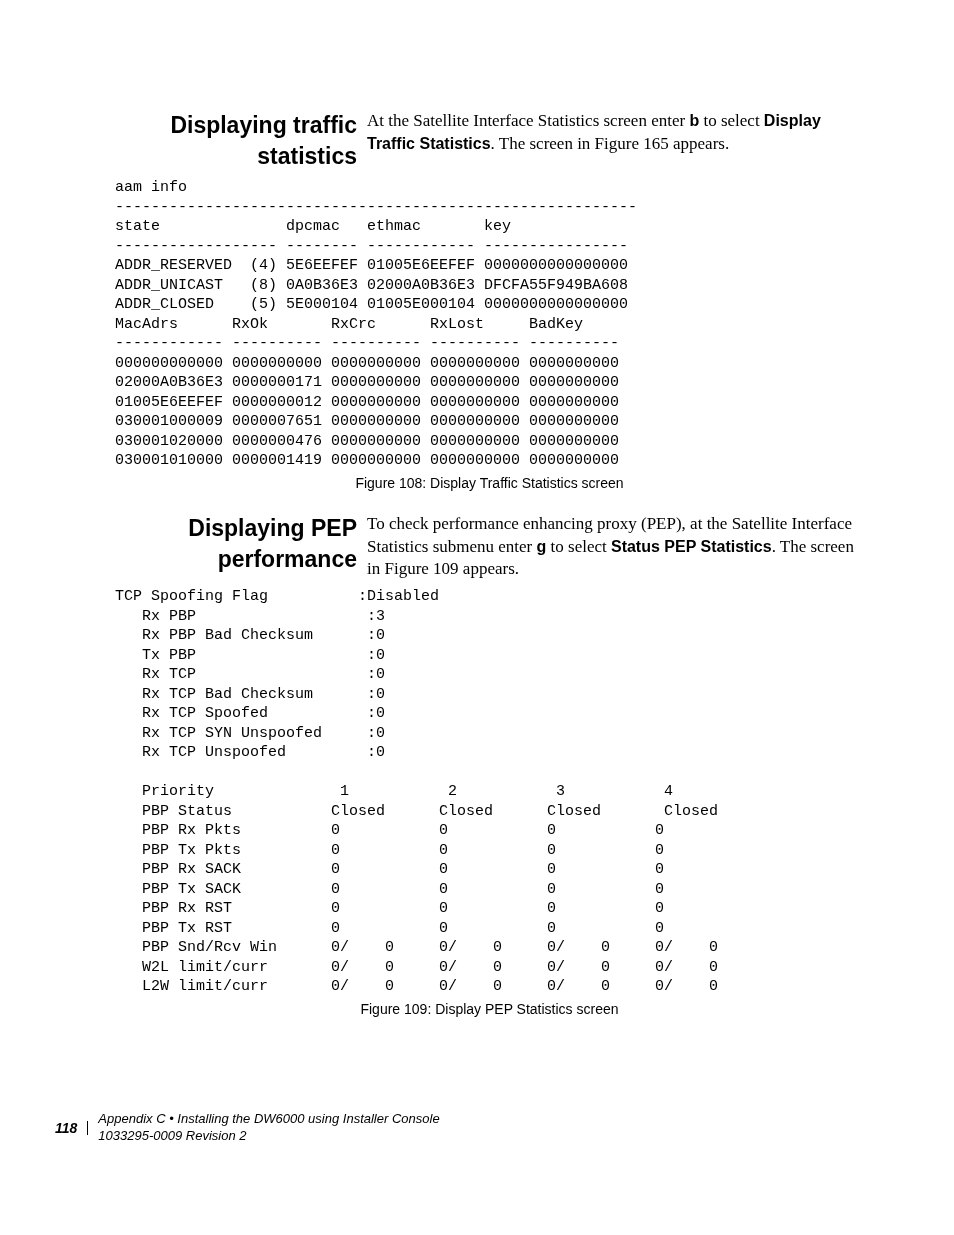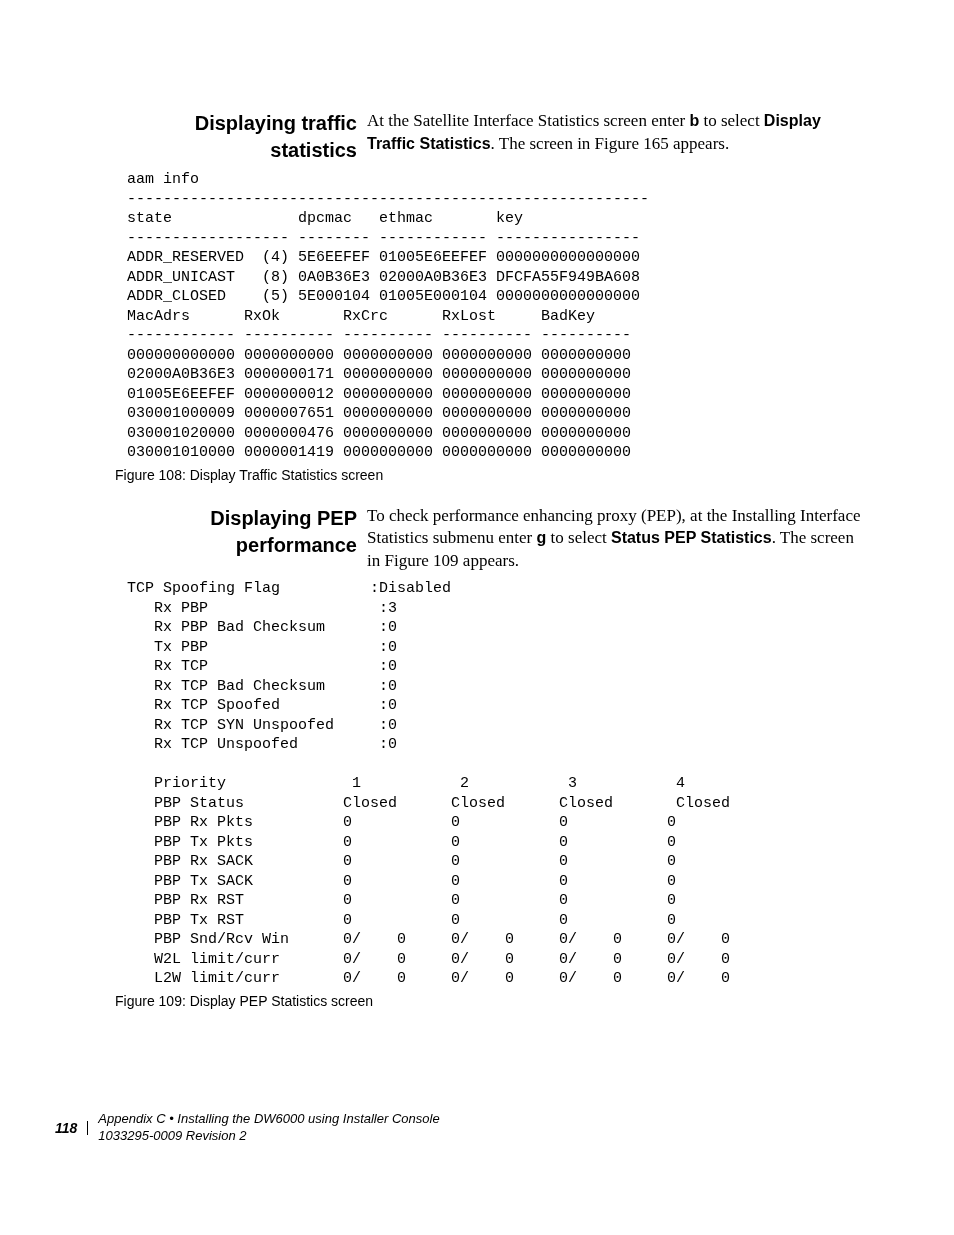--- a/index.html
+++ b/index.html
@@ -20,42 +20,42 @@
     height: 100%;
   }
   .section-head {
     display: flex;
     align-items: flex-start;
     margin-bottom: 6px;
   }
   .head-label {
     font-family: Arial, Helvetica, sans-serif;
     font-weight: bold;
-    font-size: 20px;
+    font-size: 23px;
     flex: 0 0 242px;
     text-align: right;
     padding-right: 0;
     line-height: 1.35;
   }
   .head-body {
     flex: 1 1 auto;
     font-size: 17px;
     line-height: 1.35;
     padding-left: 10px;
   }
   .head-body .bold { font-weight: bold; font-family: Arial, Helvetica, sans-serif; font-size:16px;}
   pre.term {
     font-family: "Courier New", Courier, monospace;
     font-size: 15px;
     line-height: 1.3;
     white-space: pre;
-    margin: 6px 0 4px 12px;
+    margin: 6px 0 4px 0;
   }
   .caption {
-    text-align: left;
+    text-align: center;
     font-family: Arial, Helvetica, sans-serif;
     font-size: 14px;
     margin: 0 0 22px 0;
   }
   .footer {
     position: absolute;
     left: 55px;
     bottom: 90px;
     display: flex;
     align-items: center;
@@ -102,21 +102,21 @@
 02000A0B36E3 0000000171 0000000000 0000000000 0000000000
 01005E6EEFEF 0000000012 0000000000 0000000000 0000000000
 030001000009 0000007651 0000000000 0000000000 0000000000
 030001020000 0000000476 0000000000 0000000000 0000000000
 030001010000 0000001419 0000000000 0000000000 0000000000</pre>
   <div class="caption">Figure 108:  Display Traffic Statistics screen</div>
 
   <div class="section-head">
     <div class="head-label">Displaying PEP performance</div>
     <div class="head-body">
-      <span>To check performance enhancing proxy (PEP), at the Installing Interface Statistics submenu enter </span><span class="bold">g</span><span> to select </span><span class="bold">Status PEP Statistics</span><span>. The screen in Figure 109 appears.</span>
+      <span>To check performance enhancing proxy (PEP), at the Satellite Interface Statistics submenu enter </span><span class="bold">g</span><span> to select </span><span class="bold">Status PEP Statistics</span><span>. The screen in Figure 109 appears.</span>
     </div>
   </div>
 
   <pre class="term">TCP Spoofing Flag          :Disabled
    Rx PBP                   :3
    Rx PBP Bad Checksum      :0
    Tx PBP                   :0
    Rx TCP                   :0
    Rx TCP Bad Checksum      :0
    Rx TCP Spoofed           :0

